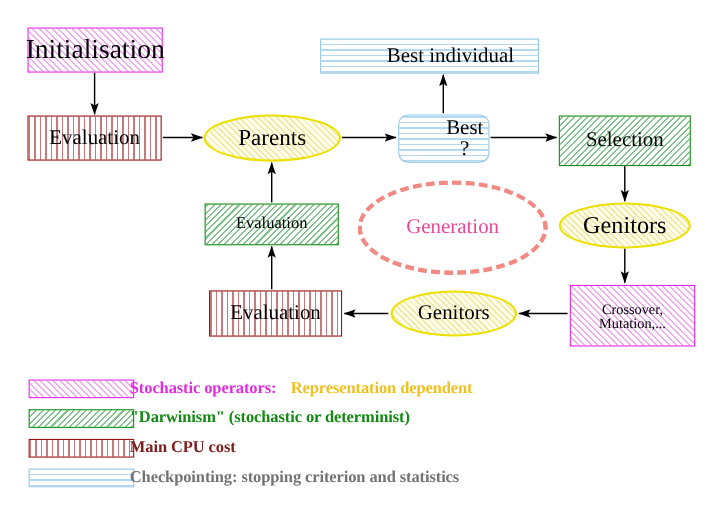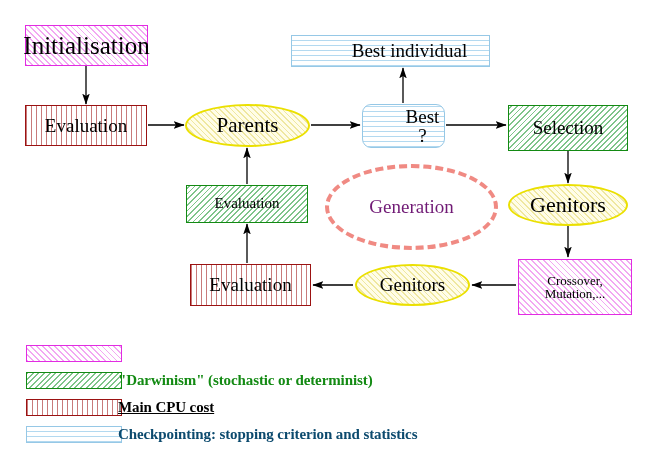--- a/index.html
+++ b/index.html
@@ -163,21 +163,21 @@
         <line x1="446" y1="125" x2="506" y2="125"></line>
         <line x1="568" y1="148" x2="568" y2="183"></line>
         <line x1="568" y1="226" x2="568" y2="257"></line>
         <line x1="516" y1="285" x2="472" y2="285"></line>
         <line x1="353" y1="285" x2="313" y2="285"></line>
         <line x1="247" y1="263" x2="247" y2="224"></line>
         <line x1="247" y1="184" x2="247" y2="148"></line>
       </g>
   </svg>
 
-  <div class="generation-bubble" id="generation-bubble" style="left: 325px; top: 164px; width: 173px; height: 86px; border-color: rgb(240, 138, 131); color: #701a75;">
+  <div class="generation-bubble" id="generation-bubble" style="left: 325px; top: 164px; width: 173px; height: 86px; border-color: rgb(240, 138, 131); color: #ec4899;">
     <span class="gen-label" style="font-size:19px;">Generation</span>
   </div>
 
   <div id="node-layer">
       <div class="node fill-magenta" style="left: 25px; top: 25px; width: 123px; height: 41px;">
         <span class="label" style="font-size: 25px;">Initialisation</span>
       </div>
       <div class="node fill-red" style="left: 25px; top: 105px; width: 122px; height: 41px;">
         <span class="label" style="font-size: 19px;">Evaluation</span>
       </div>
@@ -207,28 +207,29 @@
         <span class="label" style="font-size: 19px;">Evaluation</span>
       </div>
       <div class="node fill-green" style="left: 186px; top: 185px; width: 122px; height: 38px;">
         <span class="label" style="font-size: 15px;">Evaluation</span>
       </div>
     </div>
 
   <div id="legend">
       <div class="legend-row" style="top: 0px;">
         <div class="legend-swatch fill-magenta"></div>
+        <div class="legend-text" style="color: rgb(226, 44, 226);"><span>Stochastic operators:</span><span class="seg2" style="color: rgb(240, 192, 32);">Representation dependent</span></div>
       </div>
       <div class="legend-row" style="top: 27px;">
         <div class="legend-swatch fill-green"></div>
         <div class="legend-text" style="color: rgb(19, 138, 19);"><span>"Darwinism" (stochastic or determinist)</span></div>
       </div>
       <div class="legend-row" style="top: 54px;">
         <div class="legend-swatch fill-red"></div>
-        <div class="legend-text" style="color: #000000; text-decoration: underline;"><span>Main CPU cost</span></div>
+        <div class="legend-text" style="color: #7f1d1d;"><span>Main CPU cost</span></div>
       </div>
       <div class="legend-row" style="top: 81px;">
         <div class="legend-swatch fill-blue"></div>
-        <div class="legend-text" style="color: #0c4a6e;"><span>Checkpointing: stopping criterion and statistics</span></div>
+        <div class="legend-text" style="color: #737373;"><span>Checkpointing: stopping criterion and statistics</span></div>
       </div>
     </div>
 
 </div>
 
 </body></html>

